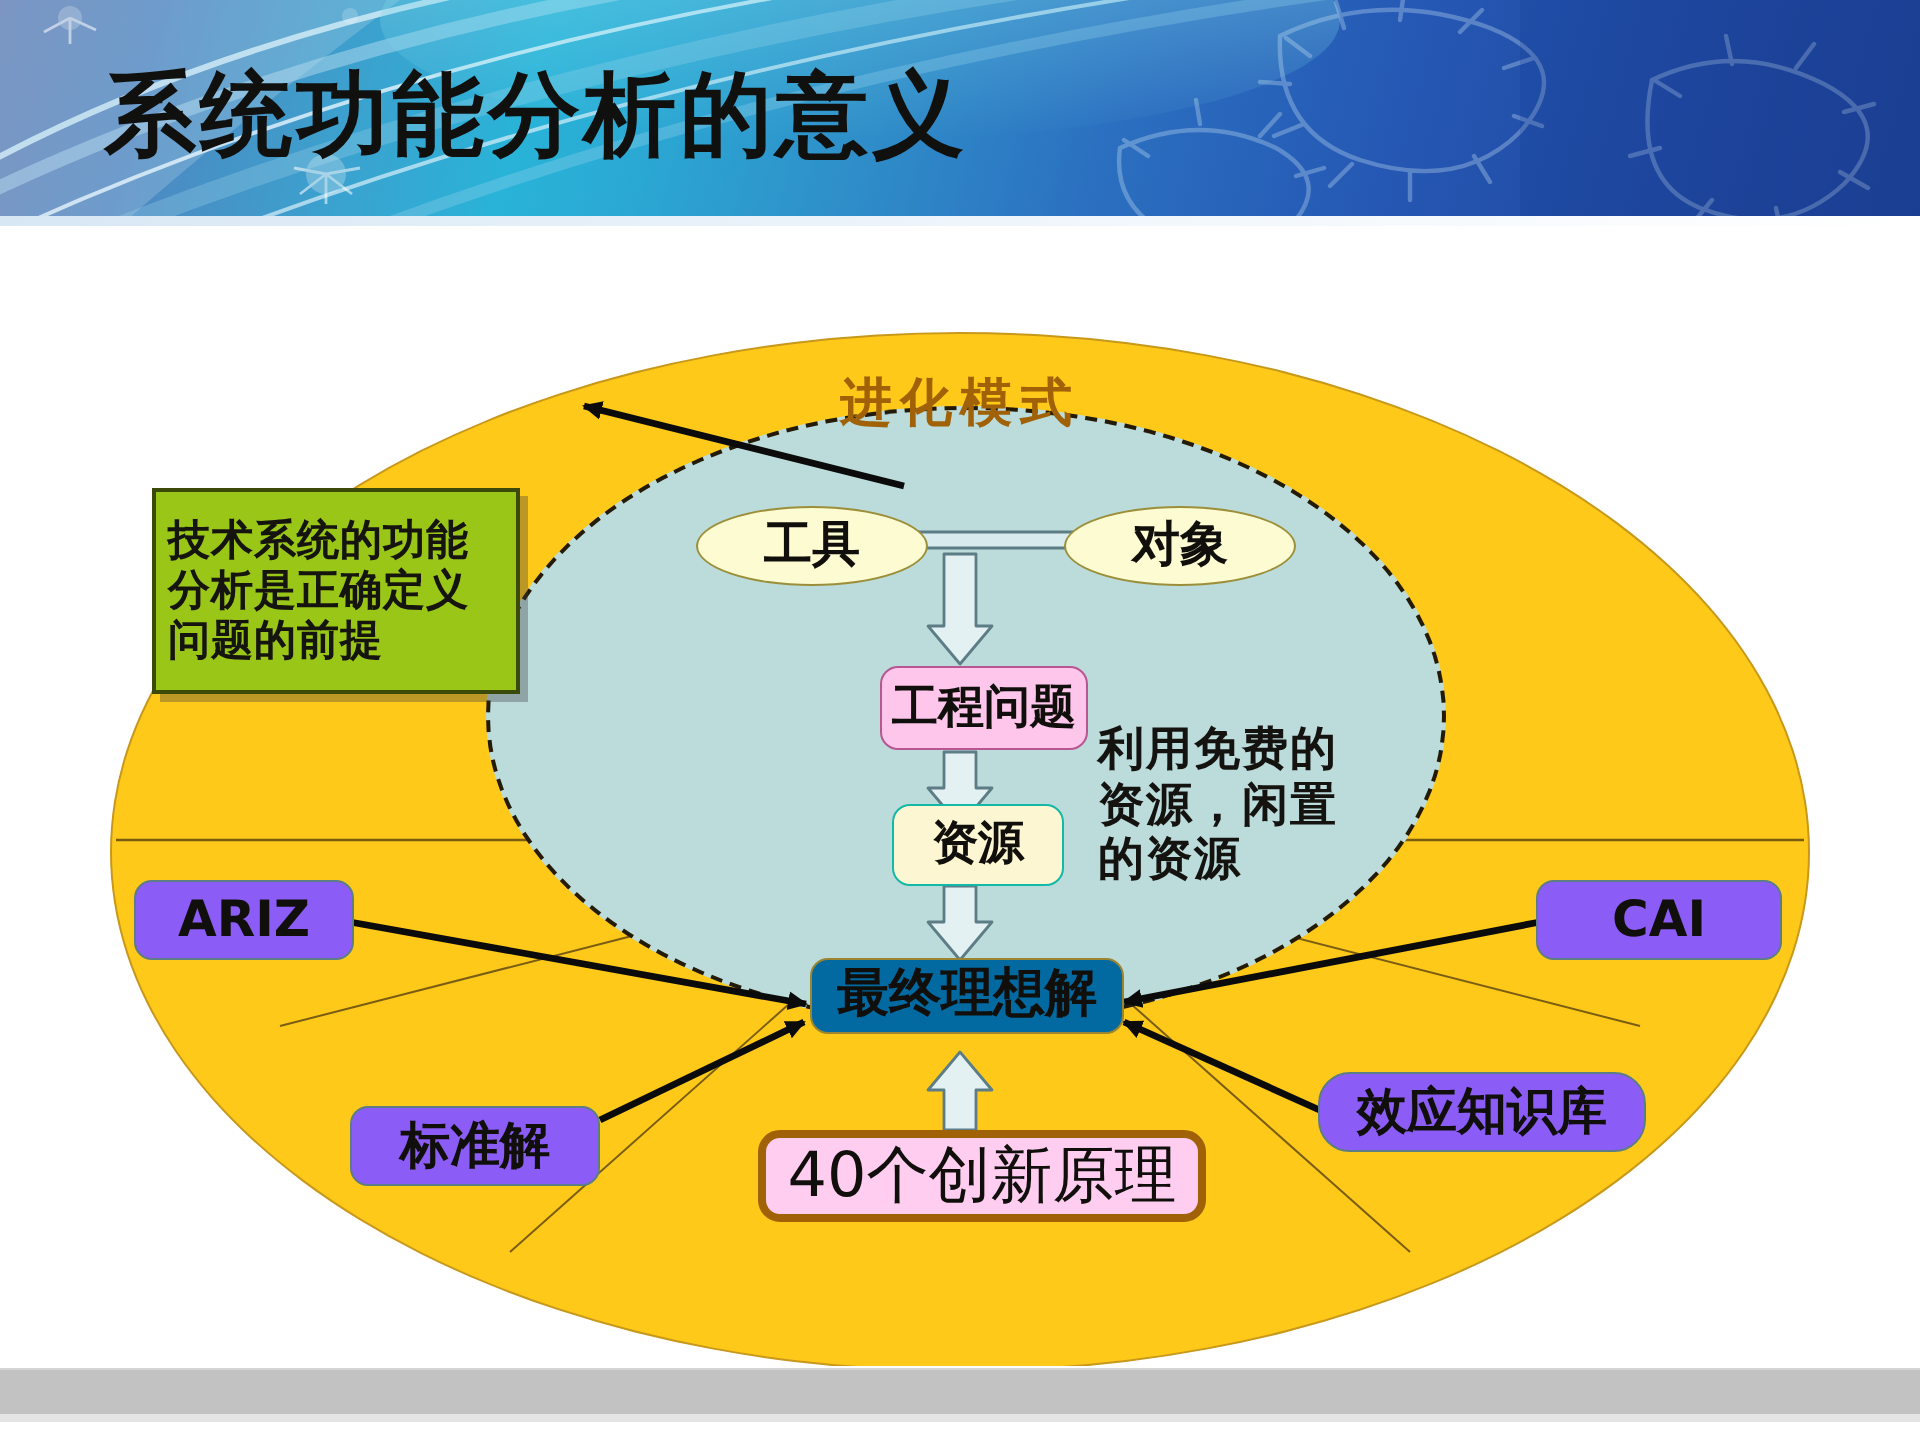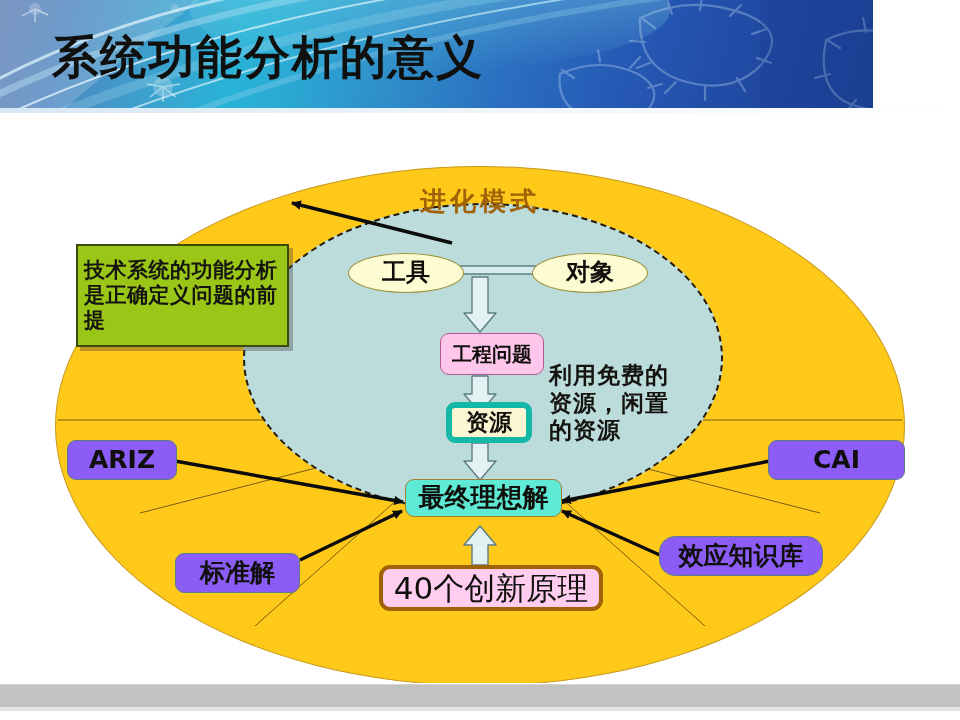--- a/index.html
+++ b/index.html
@@ -21,21 +21,21 @@
     width: 960px;
     height: 720px;
     background: #ffffff;
     overflow: hidden;
   }
 
   
   .header {
     position: absolute;
     left: 0; top: 0;
-    width: 873px;
+    width: 960px;
     height: 113px;
     overflow: hidden;
     background: linear-gradient(105deg,
         #5f7fb5 0%,
         #4f86c0 8%,
         #3aa3cf 20%,
         #29b3d8 28%,
         #2aa9d4 34%,
         #2f8fc9 45%,
         #2b6fc0 58%,
@@ -123,39 +123,39 @@
     background: #dba8ef;
     border: 1px solid #6a3f84;
     border-radius: 9px;
     font-size: 25px;
     font-weight: bold;
   }
   .box-pink {
     background: #ffc6ec;
     border: 1px solid #b8568f;
     border-radius: 9px;
-    font-size: 20px;
+    font-size: 23px;
     font-weight: bold;
   }
   .box-pink-wide {
     background: #ffcdf0;
     border: 4px solid #a16207;
     border-radius: 11px;
     font-size: 31px;
     font-weight: normal;
   }
   .box-cream {
     background: #fdf6d2;
-    border: 6px solid #14b8a6;
+    border: 1px solid #14b8a6;
     border-radius: 9px;
     font-size: 23px;
     font-weight: bold;
   }
   .box-cream2 {
-    background: #5eead4;
+    background: #0369a1;
     border: 1px solid #9b8530;
     border-radius: 9px;
     font-size: 26px;
     font-weight: bold;
   }
   .box-blue {
     background: #8b5cf6;
     border: 1px solid #5d7d86;
     border-radius: 9px;
     font-size: 25px;
@@ -167,21 +167,21 @@
     border-radius: 50%;
     font-size: 24px;
     font-weight: bold;
   }
 
   
   .green-callout {
     position: absolute;
     left: 76px;
     top: 131px;
-    width: 213px;
+    width: 184px;
     height: 103px;
     background: #9ac618;
     border: 2px solid #3b4a08;
     box-sizing: border-box;
     display: flex;
     align-items: center;
     justify-content: center;
     padding: 3px 6px;
     box-shadow: 4px 4px 0 rgba(60,60,60,0.35);
   }
@@ -373,21 +373,21 @@
     <div class="node box-cream" style="left:446px; top:289px; width:86px; height:41px;">资源</div>
 
     <div class="node box-cream2" style="left:405px; top:366px; width:157px; height:38px;">最终理想解</div>
 
     <div class="node box-pink-wide" style="left:379px; top:452px; width:224px; height:46px;">40个创新原理</div>
 
     <div class="node box-blue" style="left:67px; top:327px; width:110px; height:40px;">ARIZ</div>
 
     <div class="node box-blue" style="left:175px; top:440px; width:125px; height:40px;">标准解</div>
 
-    <div class="node box-blue" style="left:768px; top:327px; width:137px; height:40px;">CAI</div>
+    <div class="node box-blue" style="left:768px; top:327px; width:123px; height:40px;">CAI</div>
 
     <div class="node box-blue" style="left:659px; top:423px; width:164px; height:40px;border-radius:16px;">效应知识库</div>
 
 
     <div class="note" style="left:549px; top:249px;">
       <div>利用免费的</div>
       <div>资源，闲置</div>
       <div>的资源</div>
     </div>
 

